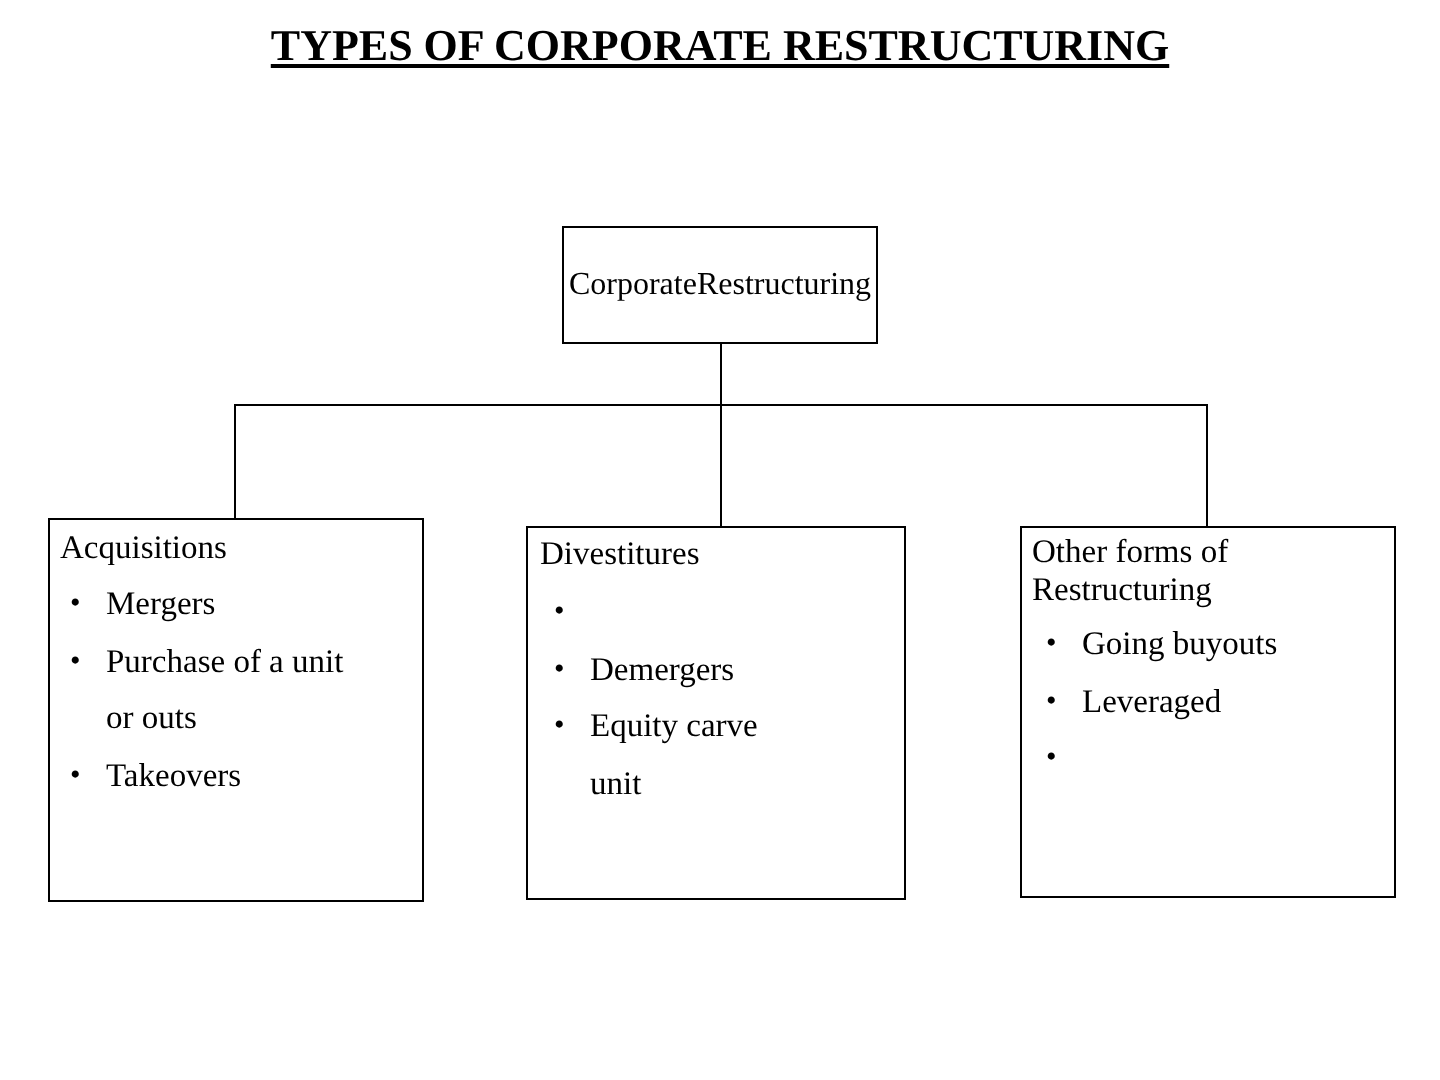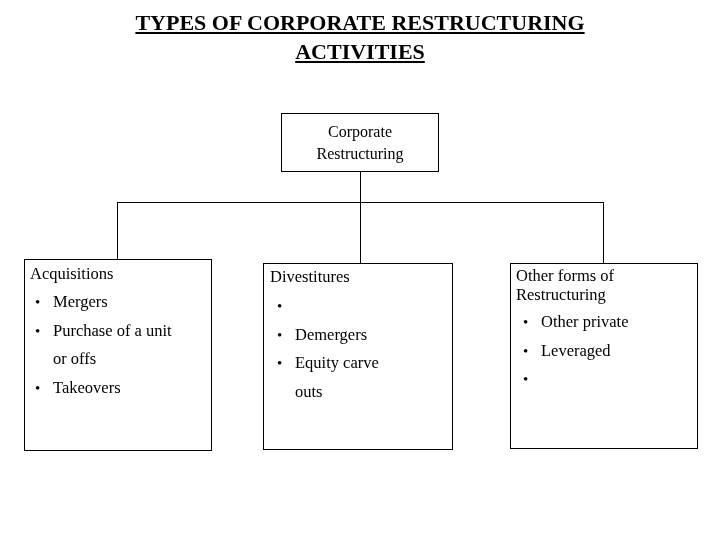--- a/index.html
+++ b/index.html
@@ -49,21 +49,21 @@
     border: 1.3px solid #000000;
     background: #ffffff;
   }
 
   #root-box {
     left: 281px;
     top: 113px;
     width: 158px;
     height: 59px;
     display: flex;
-    flex-direction: column;
+    flex-direction: row;
     align-items: center;
     justify-content: center;
   }
   #root-box .rline {
     font-size: 16px;
     line-height: 22px;
     text-align: center;
     white-space: nowrap;
   }
 
@@ -129,21 +129,20 @@
   #conn-drop-mid    { left: 359.5px; top: 202px; width: 1.3px; height: 62px; }
   #conn-drop-right  { left: 602.5px; top: 202px; width: 1.3px; height: 62px; }
 </style>
 </head>
 <body>
 
 <div id="slide">
 
   <div class="title">
     <span class="tline tline-1">TYPES OF CORPORATE RESTRUCTURING</span>
-    <span class="tline tline-2">ACTIVITIES</span>
   </div>
 
   <div class="box" id="root-box">
     <div class="rline">Corporate</div>
     <div class="rline">Restructuring</div>
   </div>
 
   <div class="line v" id="conn-root-down"></div>
   <div class="line h" id="conn-hbar"></div>
   <div class="line v" id="conn-drop-left"></div>
@@ -152,53 +151,53 @@
 
   <div class="box leaf-box" id="box-acquisitions">
     <div class="box-head" id="head-acquisitions">Acquisitions</div>
     <div class="bullets" id="bullets-acquisitions">
       <div class="bullet-row">
         <span class="bullet-mark">•</span>
         <span class="bullet-text">Mergers</span>
       </div>
       <div class="bullet-row">
         <span class="bullet-mark">•</span>
-        <span class="bullet-text"><span>Purchase of a unit</span><span class="cont">or offs</span></span>
+        <span class="bullet-text"><span>Purchase of a unit</span><span class="cont">or outs</span></span>
       </div>
       <div class="bullet-row">
         <span class="bullet-mark">•</span>
         <span class="bullet-text">Takeovers</span>
       </div>
     </div>
   </div>
 
   <div class="box leaf-box" id="box-divestitures">
     <div class="box-head" id="head-divestitures">Divestitures</div>
     <div class="bullets" id="bullets-divestitures">
       <div class="bullet-row">
         <span class="bullet-mark">•</span>
       </div>
       <div class="bullet-row">
         <span class="bullet-mark">•</span>
         <span class="bullet-text">Demergers</span>
       </div>
       <div class="bullet-row">
         <span class="bullet-mark">•</span>
-        <span class="bullet-text"><span>Equity carve</span><span class="cont">outs</span></span>
+        <span class="bullet-text"><span>Equity carve</span><span class="cont">unit</span></span>
       </div>
     </div>
   </div>
 
   <div class="box leaf-box" id="box-other">
     <div class="box-head" id="head-other">Other forms of
 Restructuring</div>
     <div class="bullets" id="bullets-other">
       <div class="bullet-row">
         <span class="bullet-mark">•</span>
-        <span class="bullet-text">Other private</span>
+        <span class="bullet-text">Going buyouts</span>
       </div>
       <div class="bullet-row">
         <span class="bullet-mark">•</span>
         <span class="bullet-text"><span>Leveraged</span></span>
       </div>
       <div class="bullet-row extra-indent">
         <span class="bullet-mark">•</span>
       </div>
     </div>
   </div>

